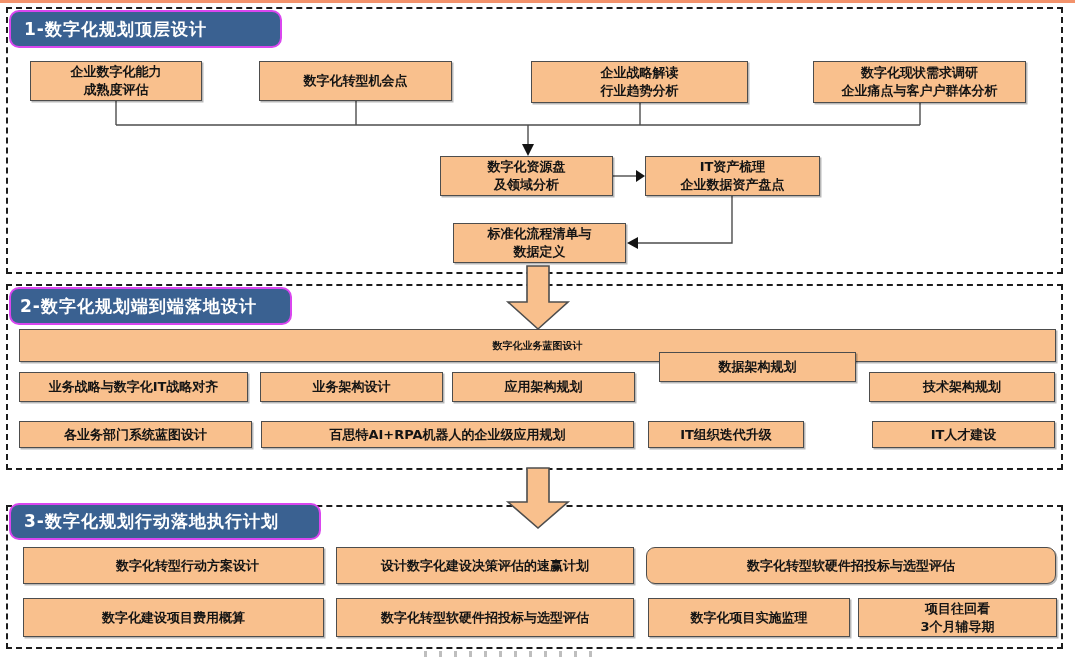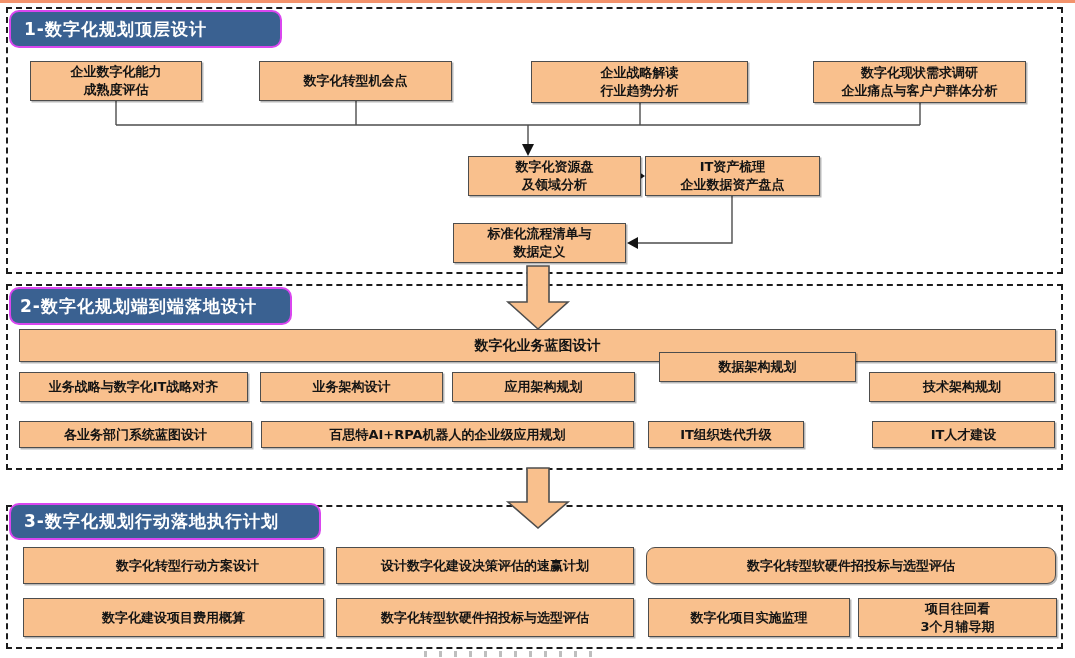--- a/index.html
+++ b/index.html
@@ -14,21 +14,21 @@
     color:#ffffff; font-weight:bold; font-size:17px; letter-spacing:1px;
     display:flex; align-items:center; padding-left:13px; box-sizing:border-box; z-index:4;
   }
   .obox {
     position:absolute; background:#F9C08D; border:1px solid #4d4d4d;
     box-shadow:1.5px 1.5px 0 rgba(0,0,0,0.28);
     display:flex; align-items:center; justify-content:center; text-align:center;
     white-space:pre-line; font-size:13px; font-weight:600; color:#141414;
     box-sizing:border-box; line-height:1.35; z-index:2;
   }
-  .banner { font-size:14px; }
+  .banner { font-size:10px; }
   svg.overlay { position:absolute; left:0; top:0; z-index:1; }
   svg.arrows  { position:absolute; left:0; top:0; z-index:3; }
   .clipped-caption {
     position:absolute; left:424px; top:651px; width:175px; height:6px; opacity:.55; z-index:2;
     background:repeating-linear-gradient(90deg, #8a8a8a 0 3px, transparent 3px 15px);
   }
 </style>
 </head>
 <body>
 
@@ -45,21 +45,21 @@
   <div class="hdr" style="left:9px; top:503px; width:312px; height:37px;">3-数字化规划行动落地执行计划</div>
 
   <div class="obox" style="left:30px;  top:61px; width:172px; height:40px;">企业数字化能力
 成熟度评估</div>
   <div class="obox" style="left:259px; top:61px; width:193px; height:40px;">数字化转型机会点</div>
   <div class="obox" style="left:531px; top:61px; width:217px; height:42px;">企业战略解读
 行业趋势分析</div>
   <div class="obox" style="left:813px; top:61px; width:213px; height:42px;">数字化现状需求调研
 企业痛点与客户户群体分析</div>
 
-  <div class="obox" style="left:440px; top:156px; width:173px; height:40px;margin-left:28px;">数字化资源盘
+  <div class="obox" style="left:440px; top:156px; width:173px; height:40px;">数字化资源盘
 及领域分析</div>
   <div class="obox" style="left:645px; top:156px; width:175px; height:40px;">IT资产梳理
 企业数据资产盘点</div>
   <div class="obox" style="left:453px; top:223px; width:173px; height:40px;">标准化流程清单与
 数据定义</div>
 
   <svg class="overlay" width="1075" height="658">
     <g stroke="#4d4d4d" stroke-width="1.4" fill="none">
       <path d="M116,101 V125"></path>
       <path d="M356,101 V125"></path>

